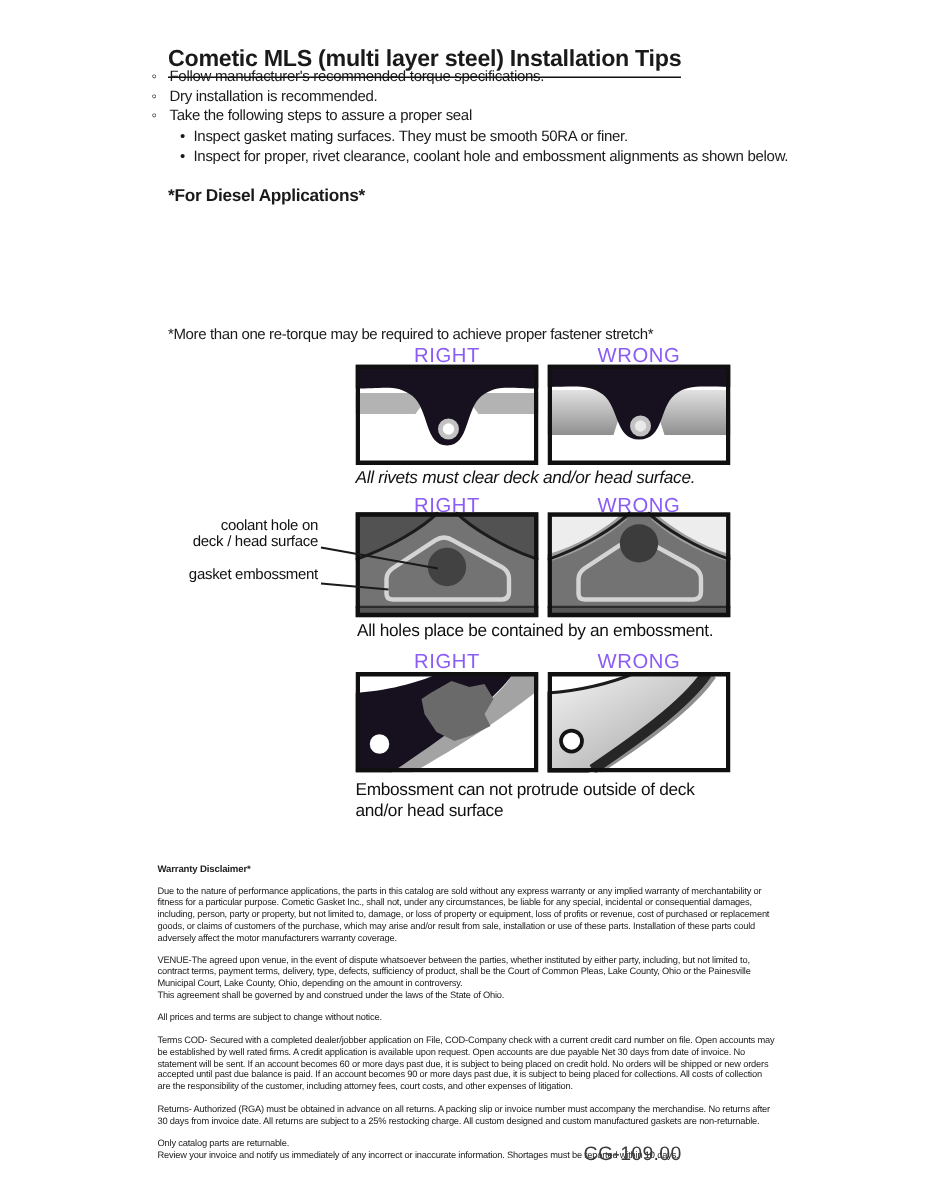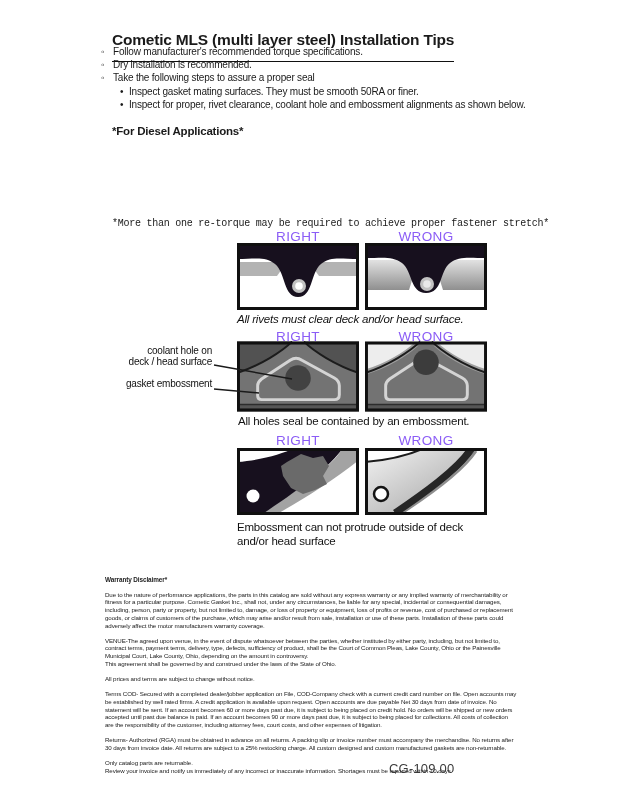--- a/index.html
+++ b/index.html
@@ -2,35 +2,35 @@
 <html><head>
 <meta charset="utf-8">
 <style>
   html,body{margin:0;padding:0;background:#e8e8e8;}
   #page{position:relative;width:618px;height:800px;background:#ffffff;overflow:hidden;
         font-family:"Liberation Sans","DejaVu Sans",sans-serif;color:#1a1a1a;}
   .abs{position:absolute;}
 
   
   #title{left:112px;top:21px;font-size:15.5px;font-weight:bold;letter-spacing:-0.2px;
-         border-bottom:1.9px solid #111;padding-bottom:12px;white-space:nowrap;}
+         border-bottom:1.9px solid #111;padding-bottom:2px;white-space:nowrap;}
 
   
   #bullets{left:101px;top:45px;font-size:10px;letter-spacing:-0.2px;line-height:13.2px;white-space:nowrap;}
   .brow{display:flex;}
   .brow .glyph{width:12px;text-align:left;}
   .brow.sub{padding-left:19px;}
   .brow.sub .glyph{width:9px;}
 
   
   #diesel-h{left:112px;top:115px;font-size:11.5px;font-weight:bold;letter-spacing:-0.2px;}
   .bodytext{font-size:10px;letter-spacing:-0.25px;line-height:13.2px;white-space:pre-line;width:440px;}
   #para1{left:112px;top:134px;}
   #para2{left:112px;top:166px;}
-  #note{left:112px;top:208px;font-size:10px;letter-spacing:-0.25px;white-space:nowrap;font-family:Liberation Mono, monospace;}
+  #note{left:112px;top:208px;font-size:10px;letter-spacing:-0.25px;white-space:nowrap;}
 
   
   .figlabel{width:122px;text-align:center;font-size:13.5px;letter-spacing:0.4px;color:#8b5cf6;}
   .caption{font-size:11.5px;letter-spacing:-0.2px;line-height:13.5px;color:#111;white-space:pre-line;}
   .panel{display:block;}
   .f1-l{left:237px;} .f1-r{left:365px;}
   #fig1-right-label,#fig1-wrong-label{top:229px;}
   #fig1-right-panel,#fig1-wrong-panel{top:243px;}
   #fig1-caption{left:237px;top:313px;}
   #fig2-right-label,#fig2-wrong-label{top:329px;}
@@ -154,21 +154,21 @@
 
   <div id="annot-coolant" class="abs annot">coolant hole on
 deck / head surface</div>
   <div id="annot-emboss" class="abs annot">gasket embossment</div>
 
   <svg id="pointer-overlay" class="abs" width="618" height="800" viewBox="0 0 618 800">
     <line x1="214" y1="365" x2="292" y2="379" stroke="#1a1a1a" stroke-width="1.4"></line>
     <line x1="214" y1="389" x2="259" y2="393" stroke="#1a1a1a" stroke-width="1.4"></line>
   </svg>
 
-  <p id="fig2-caption" class="abs caption" style="margin:0;">All holes seal be contained by an embossment.</p>
+  <p id="fig2-caption" class="abs caption" style="margin:0;">All holes place be contained by an embossment.</p>
 
   <span id="fig3-right-label" class="abs figlabel f1-l">RIGHT</span>
   <span id="fig3-wrong-label" class="abs figlabel f1-r">WRONG</span>
 
   <svg id="fig3-right-panel" class="abs panel f1-l" width="122" height="67" viewBox="0 0 122 67">
     <rect x="0" y="0" width="122" height="67" fill="#ffffff"></rect>
     <path d="M52,0 L122,0 L122,12 C94,34 62,54 38,67 L22,67 C60,42 94,20 106,0 Z" fill="#a3a3a3"></path>
     <path d="M0,14 C26,12 44,6 58,0 L106,0 C92,20 60,43 24,67 L0,67 Z" fill="#17101e"></path>
     <polygon points="50,14 64,6 76,10 86,8 92,18 86,28 90,36 78,42 66,46 54,40 46,28 44,18" fill="#6a6a6a"></polygon>
     <circle cx="16" cy="48" r="6.5" fill="#ffffff"></circle>

